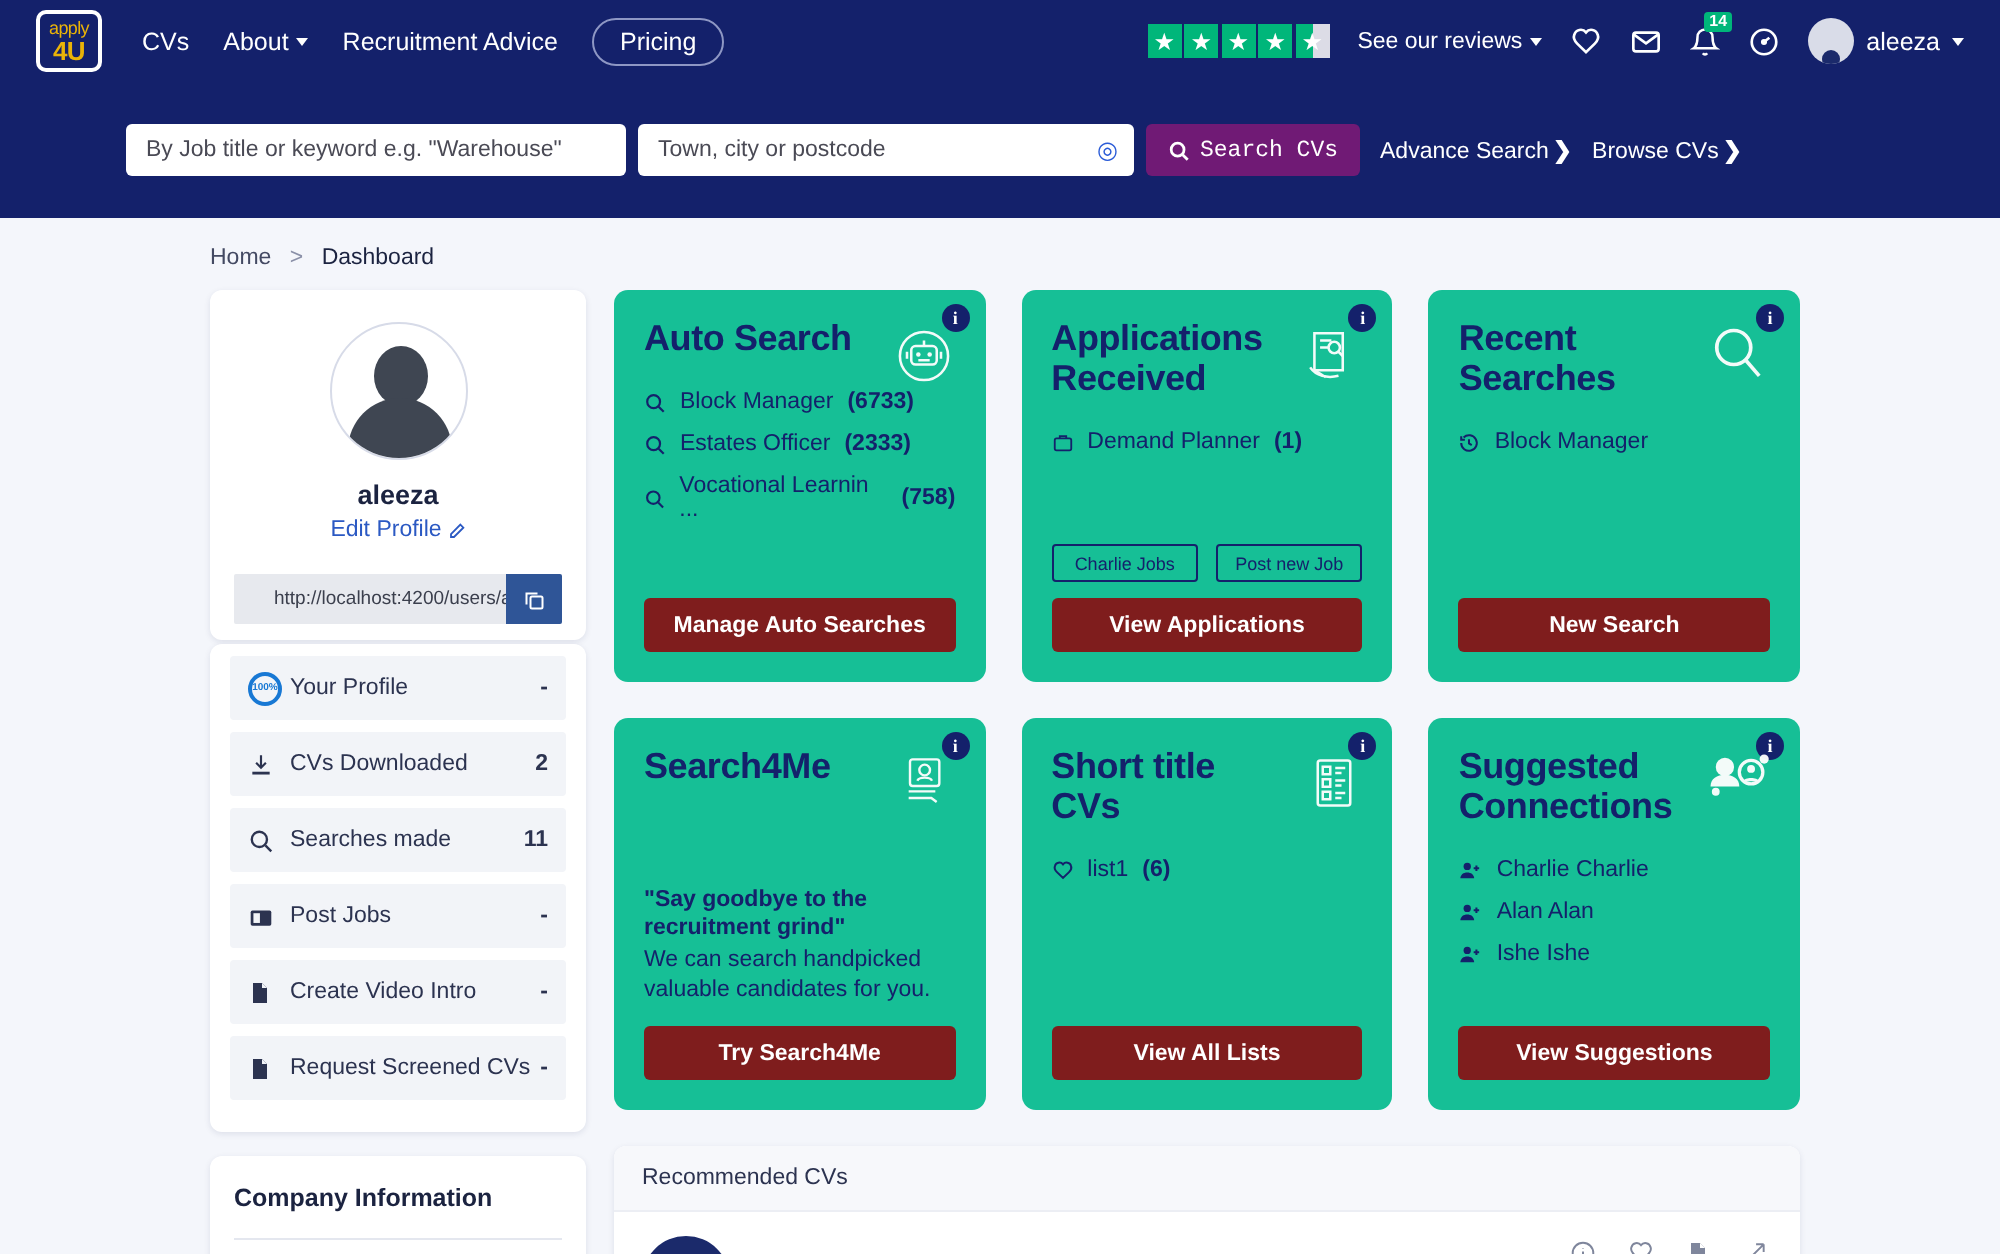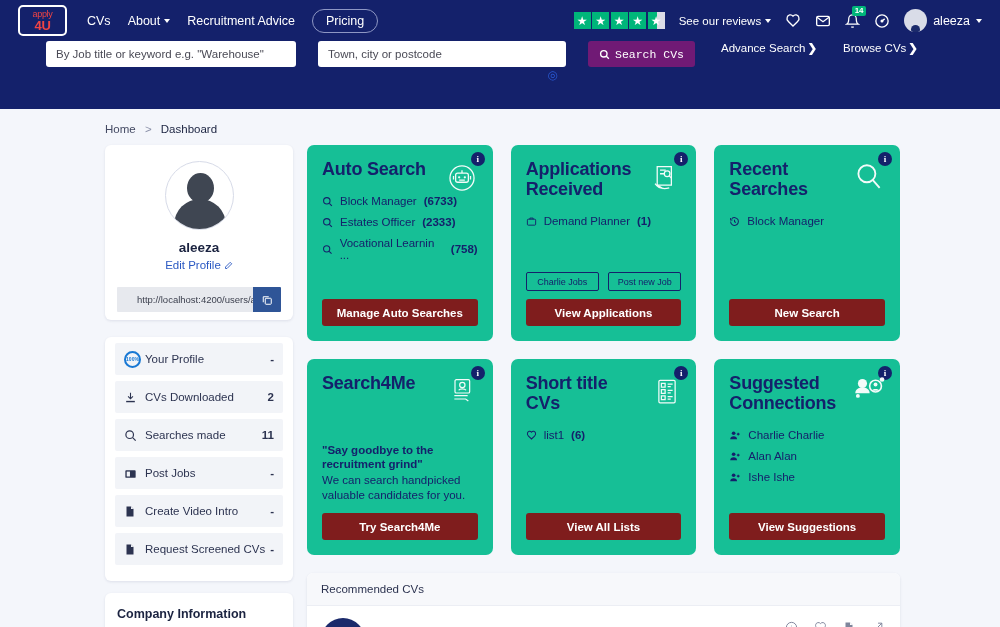--- a/index.html
+++ b/index.html
@@ -11,22 +11,22 @@
   }
   body { position: relative; }
 
   
   .topnav {
     height: 41px; background: #14216b;
     display: flex; align-items: center; padding: 0 18px;
     position: relative;
   }
   .logo {
-    width: 49px; height: 31px; border: 2px solid #fff; border-radius: 5px;
-    color: #ef4444; display: flex; flex-direction: column;
+    width: 33px; height: 31px; border: 2px solid #fff; border-radius: 5px;
+    color: #eab308; display: flex; flex-direction: column;
     align-items: center; justify-content: center; line-height: 1;
     flex: 0 0 auto;
   }
   .logo .l1 { font-size: 9px; letter-spacing: -.3px; }
   .logo .l2 { font-size: 13px; font-weight: 700; letter-spacing: -.3px; }
   .nav-links { display: flex; align-items: center; gap: 17px; margin-left: 20px; }
   .nav-links a {
     color: #fff; font-size: 12.5px; text-decoration: none; white-space: nowrap;
     display: flex; align-items: center; gap: 4px;
   }
@@ -55,22 +55,22 @@
   }
   .avatar-wrap { display: flex; align-items: center; gap: 6px; color: #fff; font-size: 12.5px; }
   .avatar-circle {
     width: 23px; height: 23px; border-radius: 50%; background: #d9dce8;
     display: flex; align-items: flex-end; justify-content: center; overflow: hidden;
   }
   .av-head { width: 9px; height: 9px; border-radius: 50%; background: #1b2a6b; margin-bottom: -2px; position: relative; }
 
   
   .searchbar {
-    height: 68px; background: #14216b; display: flex; 
-    padding: 0 0 0 46px; gap: 22px;
+    height: 68px; background: #14216b; display: flex; align-items: center;
+    padding: 0 0 0 63px; gap: 6px;
   }
   .s-input {
     height: 26px; border-radius: 3px; background: #fff; border: none;
     font-size: 11.5px; color: #333; padding: 0 10px;
     font-family: "Liberation Sans", sans-serif;
   }
   .s-input::placeholder { color: #4a4a55; }
   #kw { width: 250px; }
   .loc-wrap { position: relative; width: 248px; }
   #loc { width: 100%; padding-right: 26px; }
@@ -117,21 +117,21 @@
     flex: 1; background: #e7e9ee; font-size: 9.5px; color: #3b3f4d;
     display: flex; align-items: center; padding: 0 20px; overflow: hidden; white-space: nowrap;
     border-radius: 1px 0 0 1px;
   }
   .copy-btn {
     width: 28px; background: #2f5597; color: #fff; display: flex;
     align-items: center; justify-content: center; border: none; cursor: pointer;
     border-radius: 0 1px 1px 0;
   }
 
-  .menu-card { margin-top: 17px; padding: 6px 10px 10px; }
+  .menu-card { margin-top: 2px; padding: 6px 10px 10px; }
   .menu-item {
     display: flex; align-items: center; height: 32px; background: #f2f4f8;
     margin-bottom: 6px; padding: 0 9px; font-size: 11.5px; color: #2c3350;
     border-radius: 2px; cursor: pointer;
   }
   .menu-item .mi-icon { width: 18px; display: flex; align-items: center; color: #2c3350; }
   .menu-item .mi-label { flex: 1; margin-left: 3px; }
   .menu-item .mi-val { font-weight: 700; font-size: 11.5px; color: #2c3350; }
   .pct-ring {
     width: 17px; height: 17px; border-radius: 50%; border: 2px solid #1878d4;

